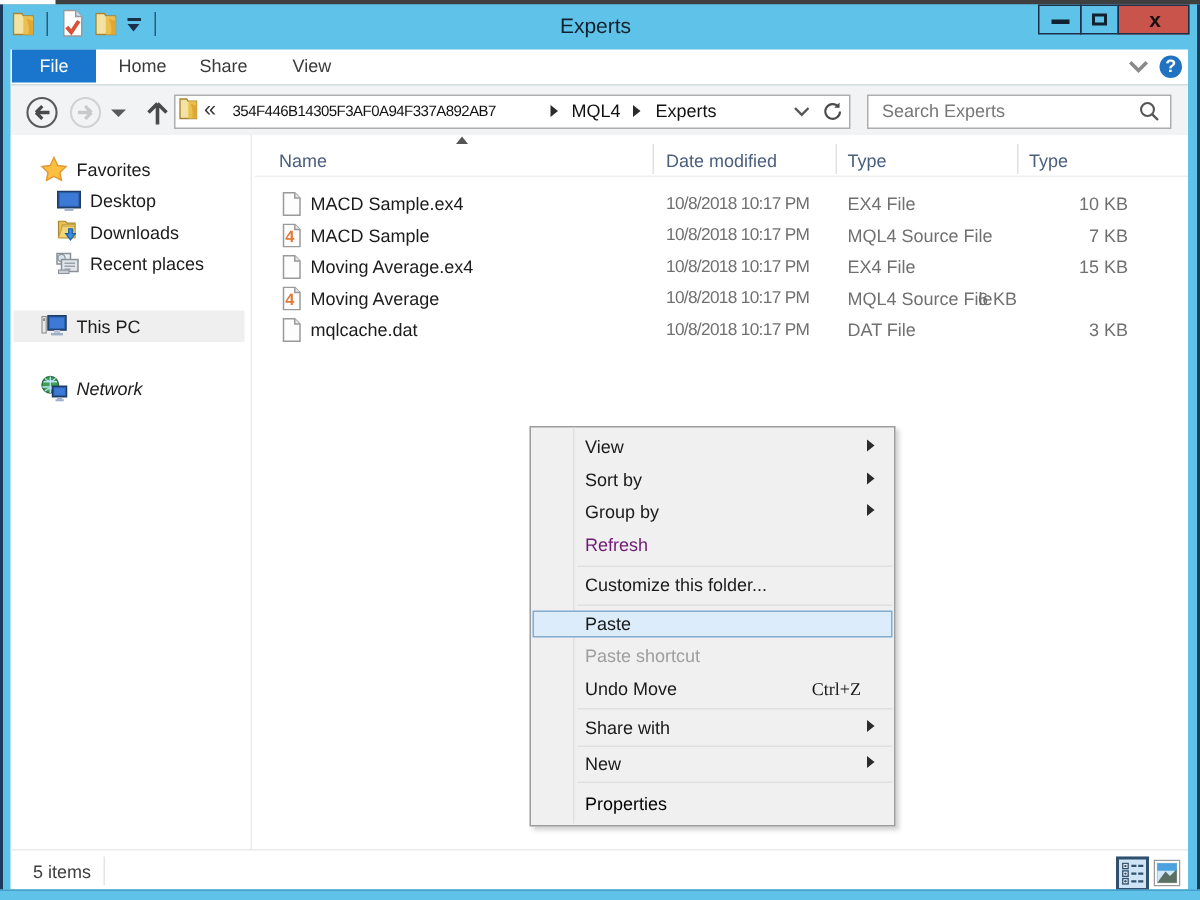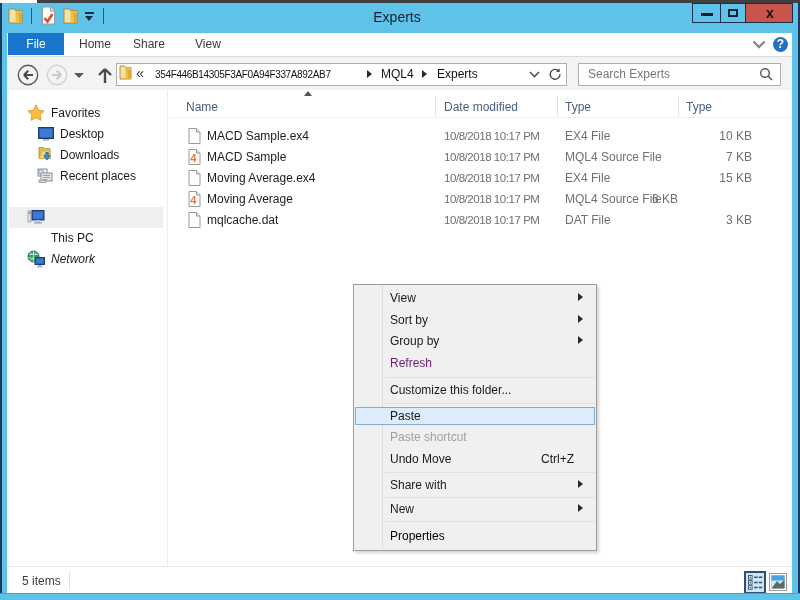--- a/index.html
+++ b/index.html
@@ -129,21 +129,21 @@
 <div class="abs" style="left:60px;top:169px;height:14px;line-height:14px;">Recent places</div>
 <div class="abs" style="left:9px;top:207px;width:154px;height:21px;background:#efefef;"></div>
 <svg class="abs" style="left:27px;top:209px;" width="18" height="17" viewBox="0 0 18 17">
  <rect x="1" y="2" width="2.8" height="11" fill="#e8e8e8" stroke="#8a8a8a" stroke-width="0.7"></rect>
  <rect x="1.8" y="3.2" width="1.2" height="1.8" fill="#888"></rect>
  <rect x="5" y="1.5" width="12" height="9.5" fill="#2a5fa8" stroke="#1e3c66"></rect>
  <rect x="6.2" y="2.7" width="9.6" height="7.1" fill="#3c7ad6"></rect>
  <rect x="9" y="11" width="4" height="2" fill="#b8c4d2"></rect>
  <rect x="7" y="13" width="8" height="1.6" fill="#9bb0c8"></rect>
 </svg>
-<div class="abs" style="left:51px;top:211px;height:14px;line-height:14px;margin-top:20px;">This PC</div>
+<div class="abs" style="left:51px;top:211px;height:14px;line-height:14px;">This PC</div>
 <svg class="abs" style="left:27px;top:250px;" width="18" height="18" viewBox="0 0 18 18">
  <circle cx="6.5" cy="6.5" r="5.5" fill="#3f9e4f" stroke="#2a6e3a"></circle>
  <path d="M2 4.5 h9 M1.2 8 h10.6 M6.5 1 v11 M3 2.2 c2 2.5 5 2.5 7 0 M3 10.8 c2 -2.5 5 -2.5 7 0" stroke="#b9e2f5" stroke-width="0.9" fill="none"></path>
  <rect x="8" y="7.5" width="9.5" height="7" fill="#2a5fa8" stroke="#1e3c66"></rect>
  <rect x="9.2" y="8.7" width="7.1" height="4.6" fill="#3c7ad6"></rect>
  <rect x="11" y="15" width="3.5" height="1.4" fill="#9bb0c8"></rect>
  <rect x="10" y="16.2" width="5.5" height="1.3" fill="#9bb0c8"></rect>
 </svg>
 <div class="abs" style="left:51px;top:252px;height:14px;line-height:14px;font-style:italic;">Network</div>
 
@@ -210,21 +210,21 @@
 <div class="abs" style="left:390px;top:313px;height:14px;line-height:14px;color:#1a1a1a;">Sort by</div>
 <div class="abs" style="left:390px;top:334px;height:14px;line-height:14px;color:#1a1a1a;">Group by</div>
 <div class="abs" style="left:390px;top:356px;height:14px;line-height:14px;color:#701a75;">Refresh</div>
 <div class="abs" style="left:385px;top:377px;width:210px;height:1px;background:#e0e0e0;"></div>
 <div class="abs" style="left:390px;top:383px;height:14px;line-height:14px;color:#1a1a1a;">Customize this folder...</div>
 <div class="abs" style="left:385px;top:403px;width:210px;height:1px;background:#e0e0e0;"></div>
 <div class="abs" style="left:355px;top:407px;width:240px;height:18px;background:#dcecfb;border:1px solid #84accf;"></div>
 <div class="abs" style="left:390px;top:409px;height:14px;line-height:14px;color:#1a1a1a;">Paste</div>
 <div class="abs" style="left:390px;top:430px;height:14px;line-height:14px;color:#9f9f9f;">Paste shortcut</div>
 <div class="abs" style="left:390px;top:452px;height:14px;line-height:14px;color:#1a1a1a;">Undo Move</div>
-<div class="abs" style="left:474px;top:452px;width:100px;text-align:right;height:14px;line-height:14px;color:#1a1a1a;">Ctrl+Z</div>
+<div class="abs" style="left:474px;top:452px;width:100px;text-align:right;height:14px;line-height:14px;color:#1a1a1a;font-family:Liberation Serif, serif;">Ctrl+Z</div>
 <div class="abs" style="left:385px;top:472px;width:210px;height:1px;background:#e0e0e0;"></div>
 <div class="abs" style="left:390px;top:478px;height:14px;line-height:14px;color:#1a1a1a;">Share with</div>
 <div class="abs" style="left:385px;top:497px;width:210px;height:1px;background:#e0e0e0;"></div>
 <div class="abs" style="left:390px;top:502px;height:14px;line-height:14px;color:#1a1a1a;">New</div>
 <div class="abs" style="left:385px;top:521px;width:210px;height:1px;background:#e0e0e0;"></div>
 <div class="abs" style="left:390px;top:529px;height:14px;line-height:14px;color:#000000;">Properties</div>
 <div class="abs" style="left:578px;top:293px;width:0;height:0;border-top:4.5px solid transparent;border-bottom:4.5px solid transparent;border-left:5.5px solid #2b2b2b;"></div>
 <div class="abs" style="left:578px;top:315px;width:0;height:0;border-top:4.5px solid transparent;border-bottom:4.5px solid transparent;border-left:5.5px solid #2b2b2b;"></div>
 <div class="abs" style="left:578px;top:336px;width:0;height:0;border-top:4.5px solid transparent;border-bottom:4.5px solid transparent;border-left:5.5px solid #2b2b2b;"></div>
 <div class="abs" style="left:578px;top:480px;width:0;height:0;border-top:4.5px solid transparent;border-bottom:4.5px solid transparent;border-left:5.5px solid #2b2b2b;"></div>

